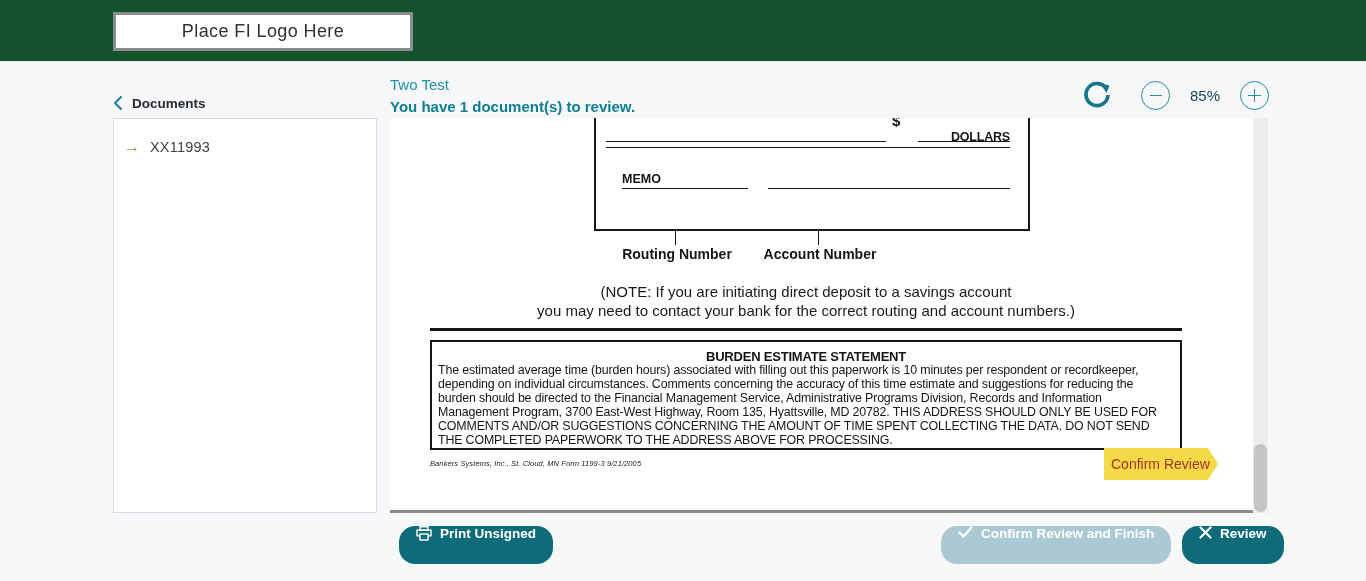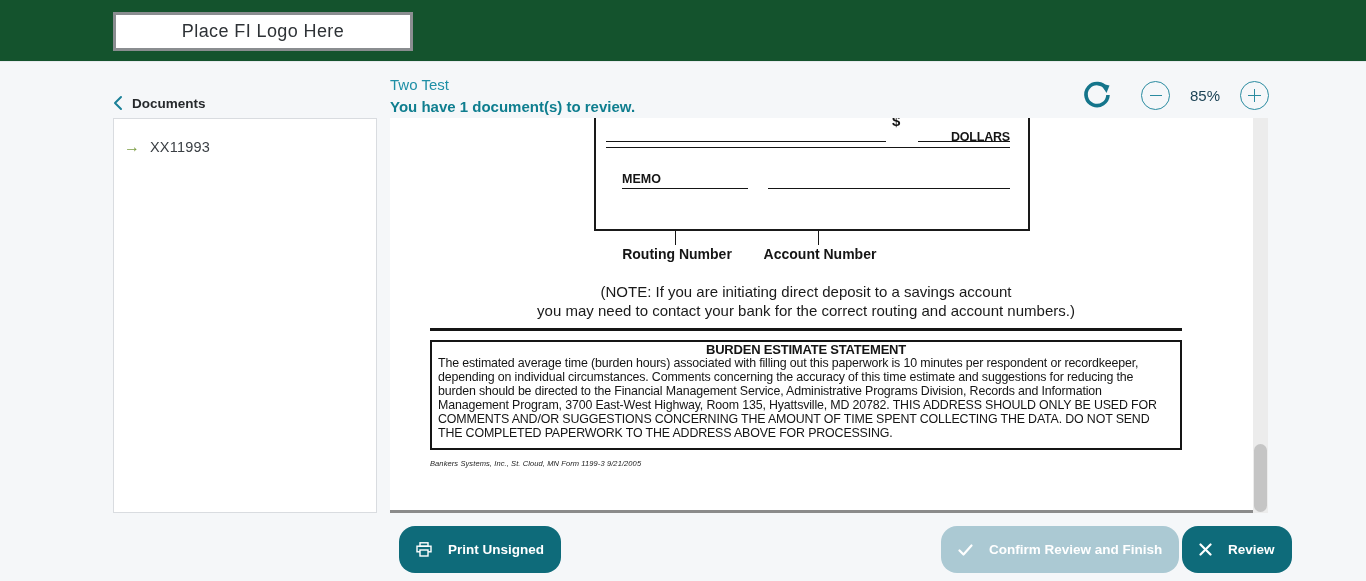--- a/index.html
+++ b/index.html
@@ -81,36 +81,36 @@
   .field-label { position:absolute; top:128px; font-size:14px; font-weight:bold; color:#151515; text-align:center; }
 
   .note-wrap { position:absolute; left:66px; top:164px; width:700px; text-align:center;
                font-size:15px; line-height:19px; color:#1a1a1a; }
 
   .thick-rule { position:absolute; left:40px; top:210px; width:752px; height:2.5px; background:#151515; }
 
   .burden-box { position:absolute; left:40px; top:222px; width:752px; height:110px;
                 border:2px solid #151515; background:#fff; }
   .burden-title { text-align:center; font-size:13px; font-weight:bold; letter-spacing:-.2px;
-                  margin-top:0; color:#151515; }
+                  margin-top:7px; color:#151515; }
   .burden-body { padding:0 6px; font-size:12.4px; line-height:13.9px; letter-spacing:-.15px; color:#151515; }
 
   .imprint { position:absolute; left:40px; top:341px; font-size:7.5px; color:#222; letter-spacing:.1px;font-style:italic; }
 
   .sign-tag {
     position:absolute; left:714px; top:330px; width:114px; height:32px;
     background:#f6d947; color:#9f3528; font-size:14px; line-height:32px;
     padding-left:7px; cursor:pointer;
     clip-path:polygon(0 0, 104px 0, 114px 50%, 104px 100%, 0 100%);
   }
 
   
   .pill {
-    position:absolute; top:526px; height:47px; border:none; border-radius:16px;
-    display:inline-flex; align-items:center; gap:16px; padding:0 17px;
+    position:absolute; top:526px; height:38px; border:none; border-radius:16px;
+    display:inline-flex; align-items:flex-start; gap:8px; padding:0 17px;
     font-family:"Liberation Sans", sans-serif; font-size:13.5px; font-weight:bold; color:#fff;
     cursor:pointer;
   }
   .btn-print   { left:399px;  background:#0e6b7a; }
   .btn-confirm { left:941px;  background:#abc9d3; cursor:default; }
   .btn-cancel  { left:1182px; background:#0e6b7a; }
 </style>
 </head>
 <body>
 
@@ -178,20 +178,21 @@
 
   <div class="thick-rule"></div>
 
   <div class="burden-box">
     <div class="burden-title">BURDEN ESTIMATE STATEMENT</div>
     <div class="burden-body">The estimated average time (burden hours) associated with filling out this paperwork is 10 minutes per respondent or recordkeeper, depending on individual circumstances. Comments concerning the accuracy of this time estimate and suggestions for reducing the burden should be directed to the Financial Management Service, Administrative Programs Division, Records and Information Management Program, 3700 East-West Highway, Room 135, Hyattsville, MD 20782. THIS ADDRESS SHOULD ONLY BE USED FOR COMMENTS AND/OR SUGGESTIONS CONCERNING THE AMOUNT OF TIME SPENT COLLECTING THE DATA. DO NOT SEND THE COMPLETED PAPERWORK TO THE ADDRESS ABOVE FOR PROCESSING.</div>
   </div>
 
   <div class="imprint">Bankers Systems, Inc., St. Cloud, MN Form 1199-3 9/21/2005</div>
 
+  <div class="sign-tag">Confirm Review</div>
 
   <div class="page-bottom-edge"></div>
   <div class="vscroll-track">
     <div class="vscroll-thumb"></div>
   </div>
 </div>
 
 <button class="pill btn-print">
   <svg width="16" height="15" viewBox="0 0 16 15">
     <rect x="4" y="0.8" width="8" height="3.4" fill="none" stroke="#fff" stroke-width="1.4"></rect>

